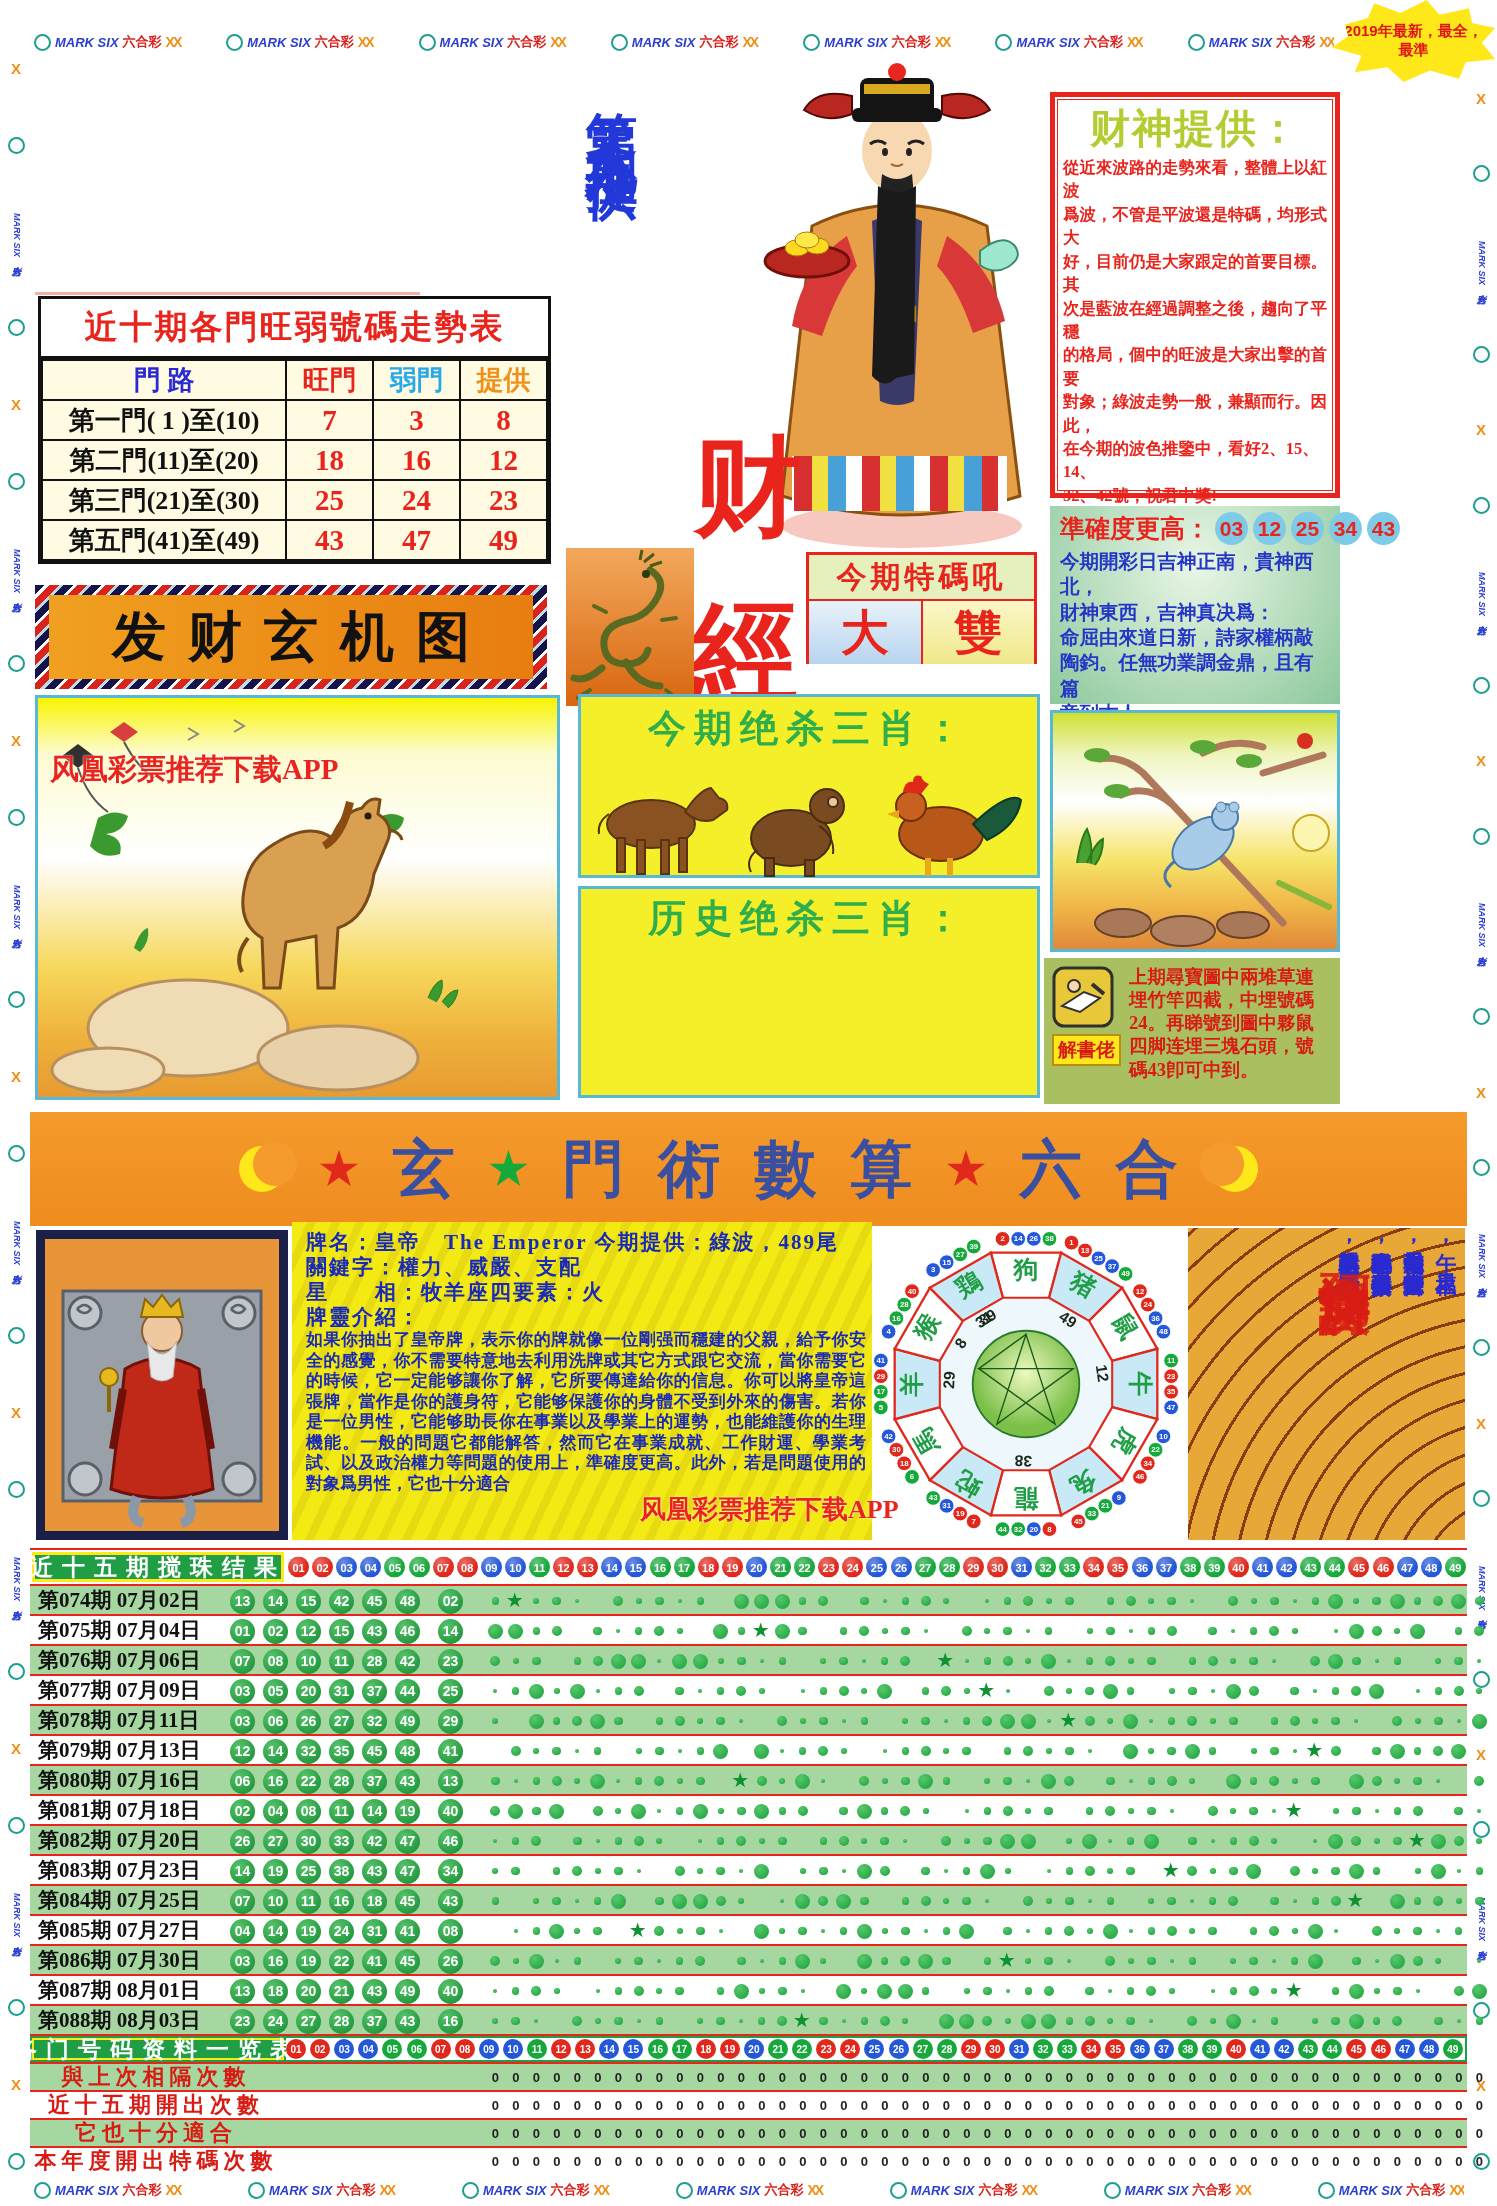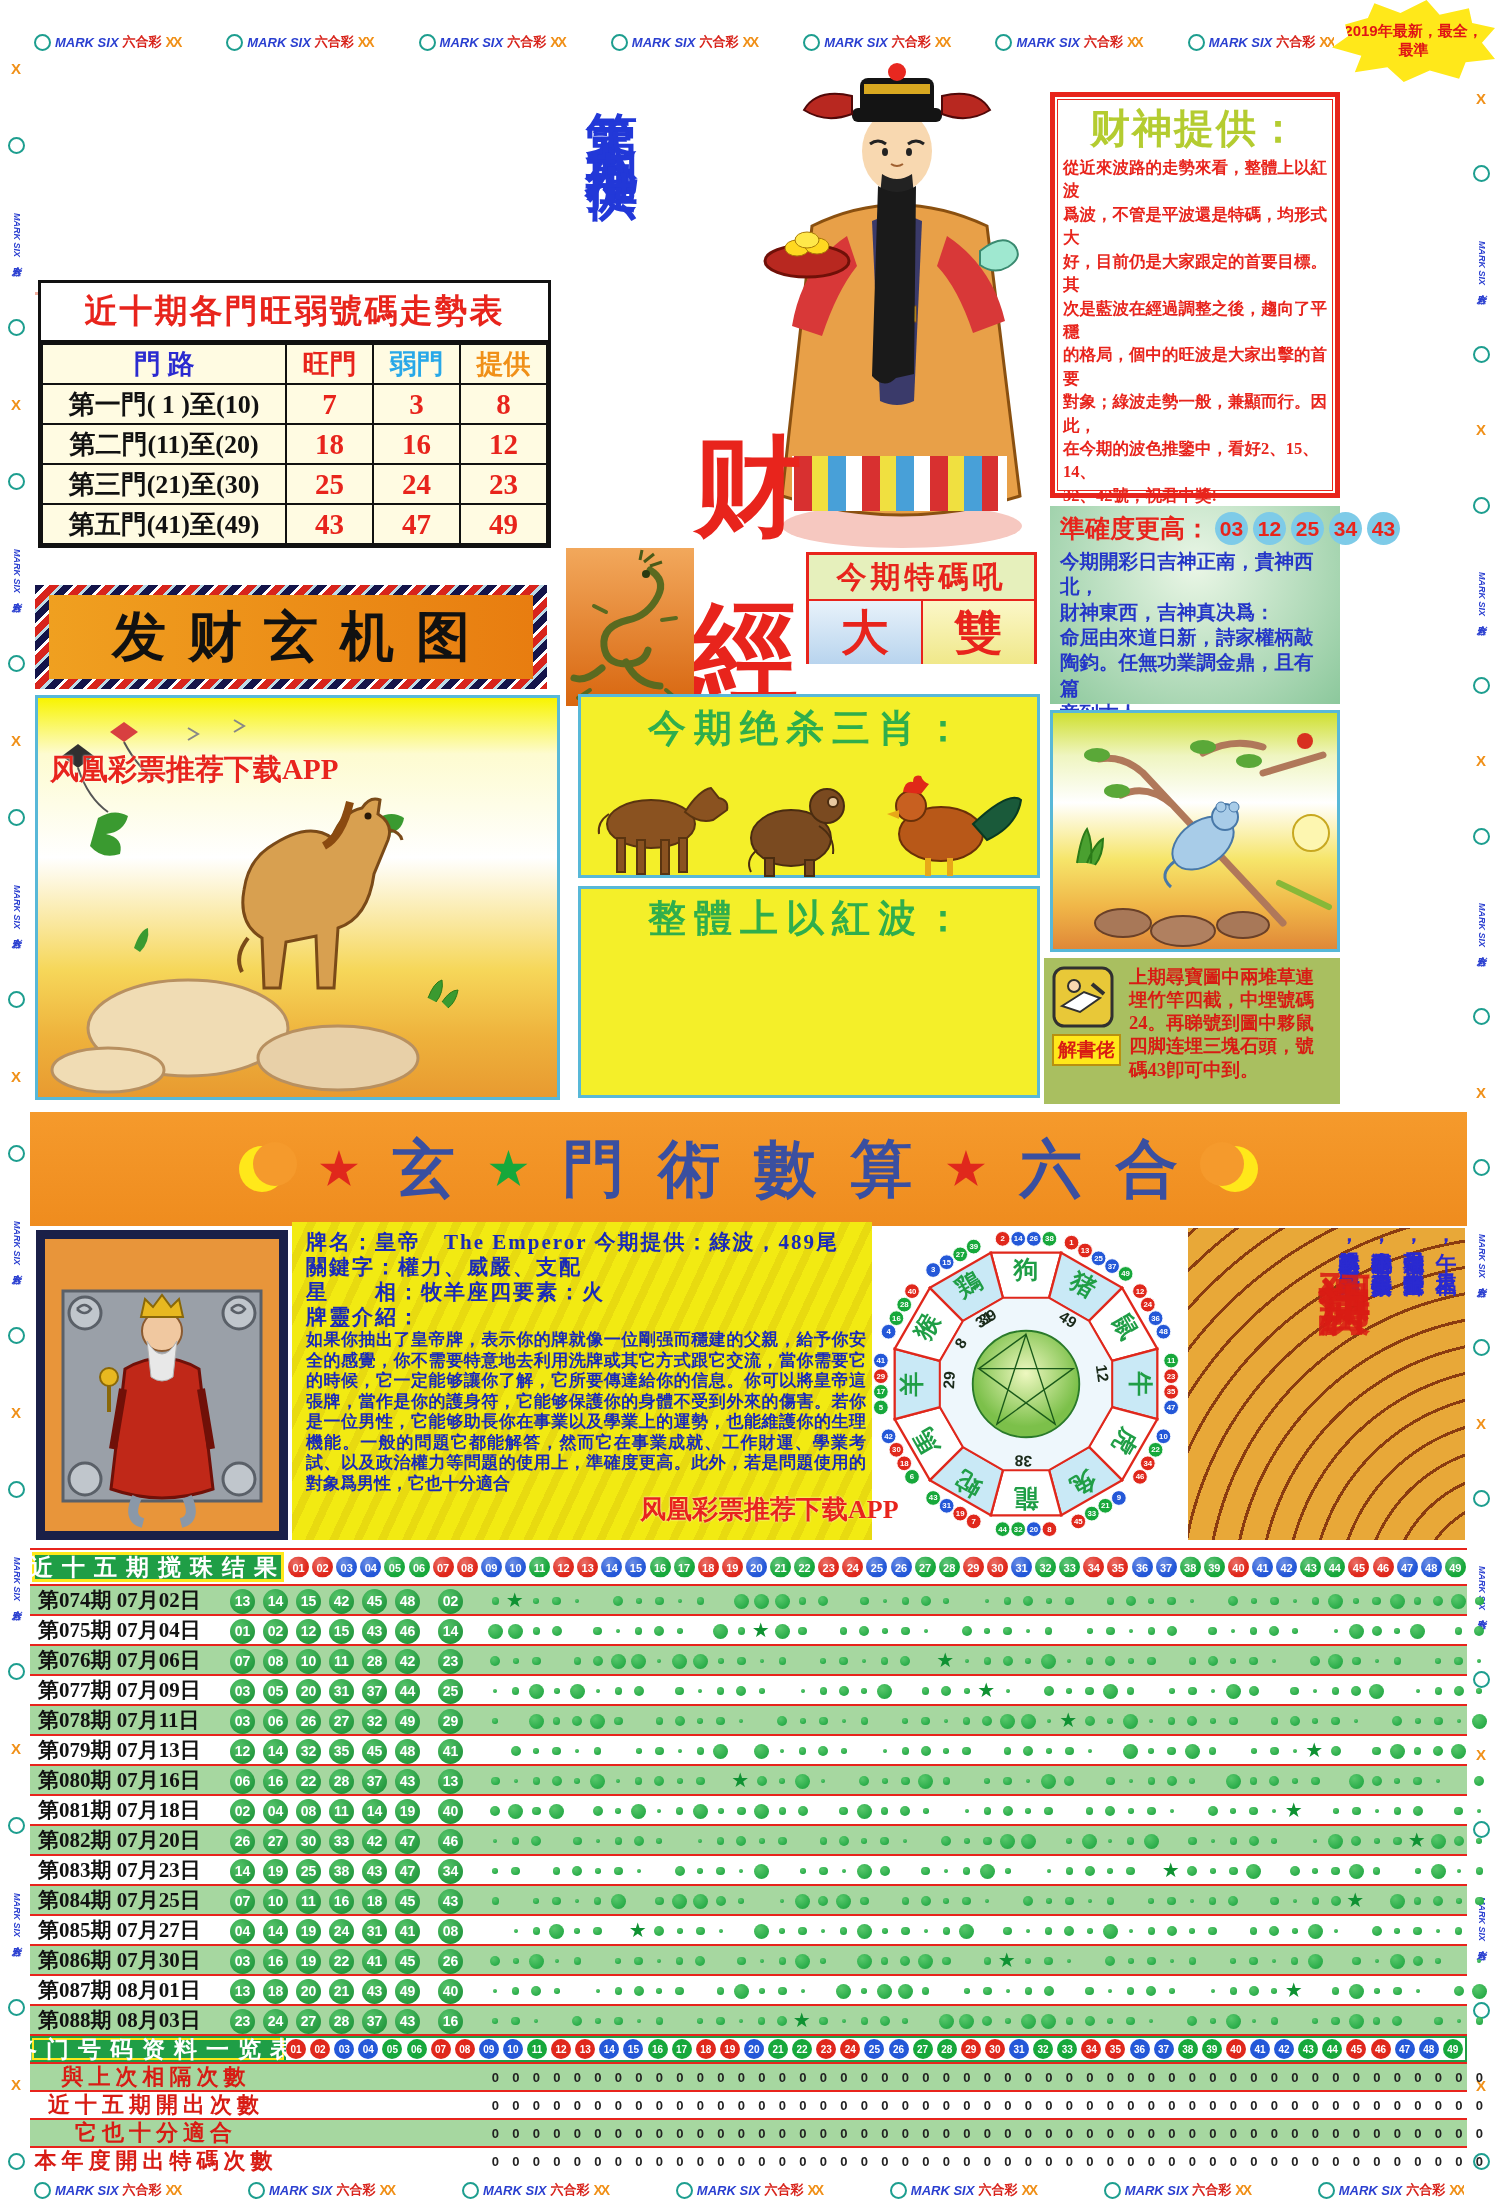--- a/index.html
+++ b/index.html
@@ -16,21 +16,21 @@
   .ring{width:13px;height:13px;border:2.5px solid #1d9e8f;border-radius:50%;display:inline-block;}
   .vstrip{display:flex;flex-direction:column;align-items:center;justify-content:space-between;}
   .vbrand{writing-mode:vertical-rl;color:#2a3fd0;font-weight:bold;font-style:italic;font-size:9px;}
   .vx{color:#f09018;font-weight:bold;font-size:15px;}
   
   #badge{left:1332px;top:0;width:163px;height:82px;background:#ffe81a;
     clip-path:polygon(8% 30%,22% 22%,26% 4%,42% 16%,58% 0,66% 18%,84% 10%,86% 28%,100% 34%,92% 52%,100% 72%,82% 76%,78% 96%,60% 86%,44% 100%,34% 82%,14% 88%,18% 68%,0 58%,10% 44%);
     display:flex;align-items:center;justify-content:center;text-align:center;
     color:#e01515;font-weight:bold;font-size:15px;line-height:1.25;padding:6px;box-sizing:border-box;}
   
-  #trend{left:38px;top:280px;width:507px;border:3px solid #111;background:#fffbe2;}
+  #trend{left:38px;top:296px;width:507px;border:3px solid #111;background:#fffbe2;}
   #trend .tt{color:#e8241c;font-weight:bold;font-size:33px;text-align:center;letter-spacing:2px;
     border-bottom:3px solid #111;padding:6px 0;background:#fff;}
   #trend table{border-collapse:collapse;width:100%;}
   #trend td{border:2.5px solid #111;text-align:center;font-weight:bold;font-size:27px;height:36px;
     font-family:"Liberation Serif",serif;}
   #trend .h0{color:#2a2ad0;} #trend .h1{color:#e8241c;} #trend .h2{color:#28a8e8;} #trend .h3{color:#f09018;}
   #trend .rl{color:#111;font-size:26px;} #trend .rv{color:#e8241c;font-size:29px;}
   .pinkline{background:#f4b0a0;height:3px;}
   
   #issueV{left:576px;top:70px;height:478px;writing-mode:vertical-rl;color:#2238d8;
@@ -516,21 +516,21 @@
         <circle cx="330" cy="52" r="15" fill="#c86020" stroke="#6a3008" stroke-width="2"></circle>
         <path d="M322,38 q2,-12 10,-10 q0,-8 8,-6 q2,6 8,8 l-8,10 z" fill="#e02818"></path>
         <path d="M318,56 l-12,4 l12,5 z" fill="#e8a818"></path>
         <rect x="344" y="104" width="6" height="18" fill="#e8a818"></rect>
           <rect x="366" y="104" width="6" height="18" fill="#e8a818"></rect>
       </g>
     </svg>
   </div>
 
   <div class="abs ybox" id="ss2">
-    <div class="gtitle">整體上以紅波：</div>
+    <div class="gtitle">历史绝杀三肖：</div>
   </div>
 
   <div class="abs" id="midbanner">
     <div class="moon"></div>
     <span id="bannerChars" style="display:contents;"><span style="color: rgb(224, 40, 28); font-size: 44px;">★</span><span style="color: rgb(58, 79, 160);">玄</span><span style="color: rgb(23, 168, 59); font-size: 44px;">★</span><span style="color: rgb(58, 79, 160);">門</span><span style="color: rgb(58, 79, 160);">術</span><span style="color: rgb(58, 79, 160);">數</span><span style="color: rgb(58, 79, 160);">算</span><span style="color: rgb(224, 40, 28); font-size: 44px;">★</span><span style="color: rgb(58, 79, 160);">六</span><span style="color: rgb(58, 79, 160);">合</span></span>
     <div class="moon" style="transform:scaleX(-1);"></div>
   </div>
 
   <div class="abs" id="tcard">
     <svg width="234" height="292" viewBox="0 0 234 292">

